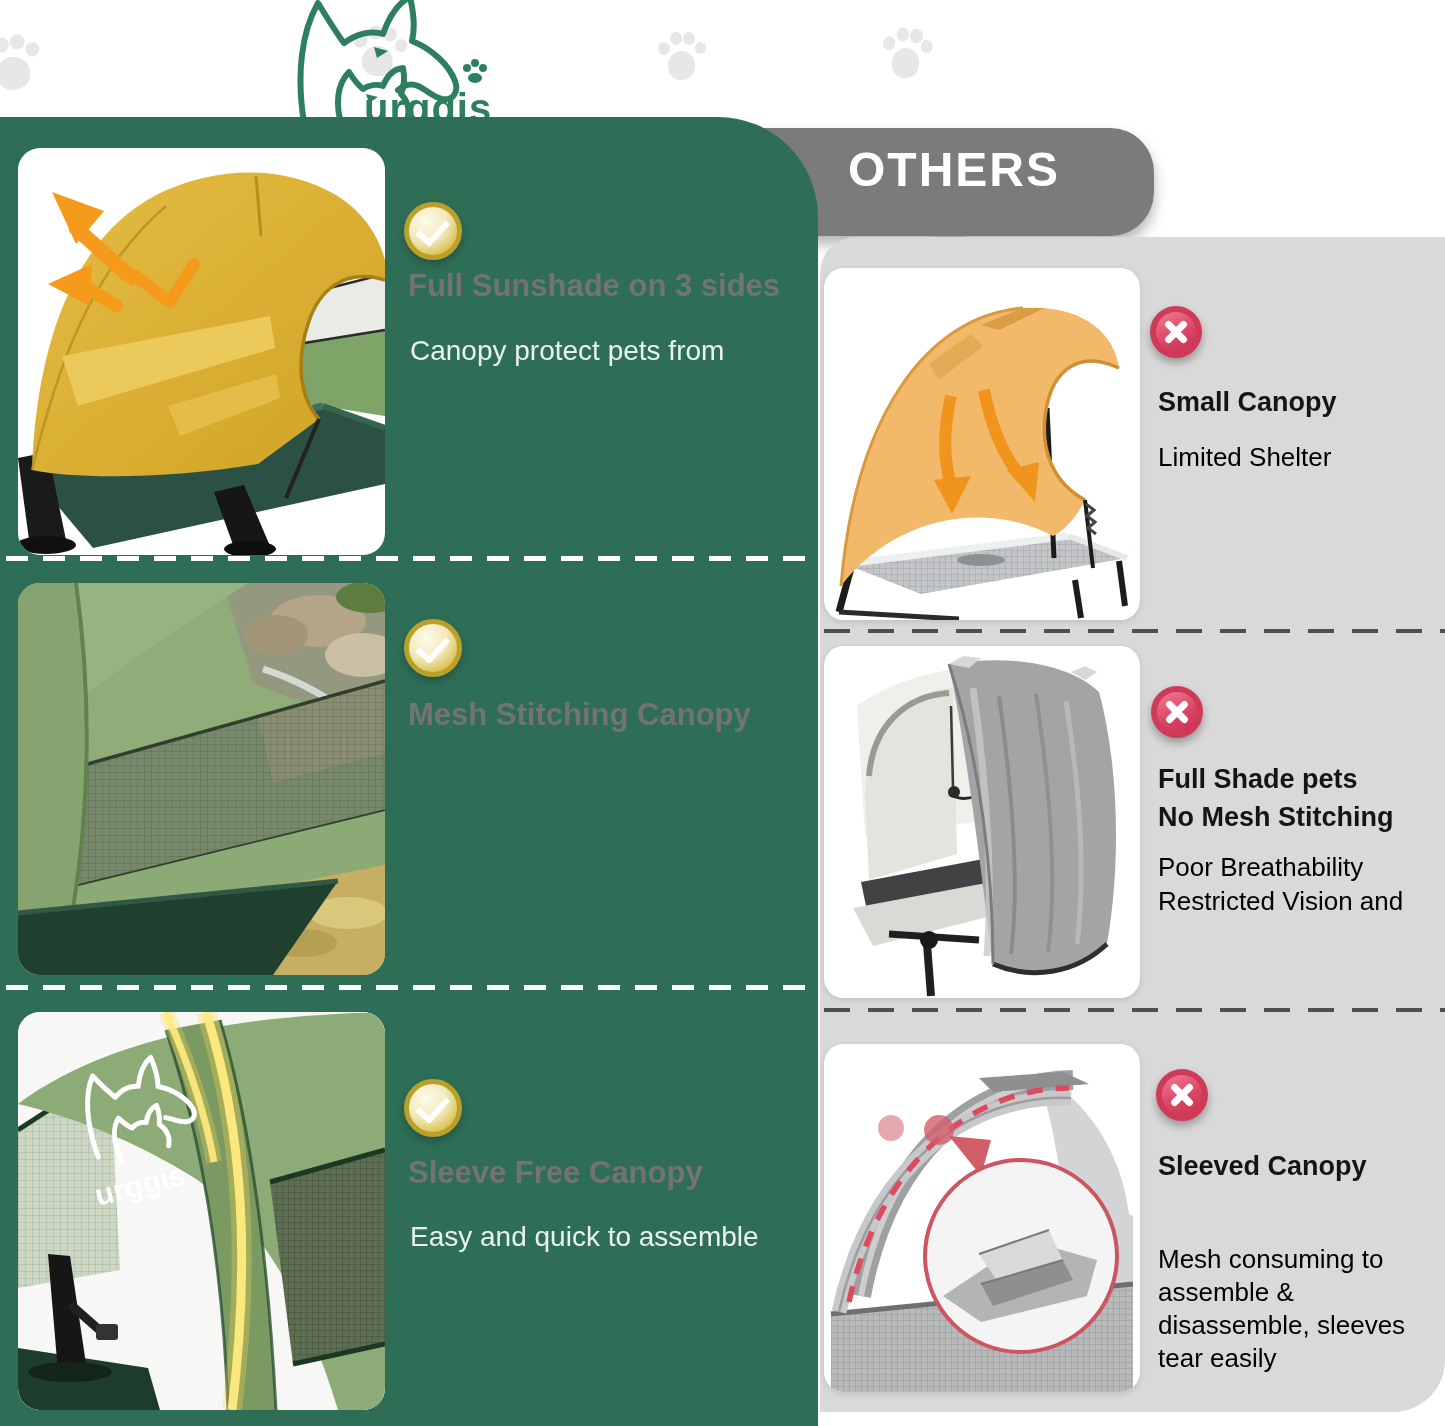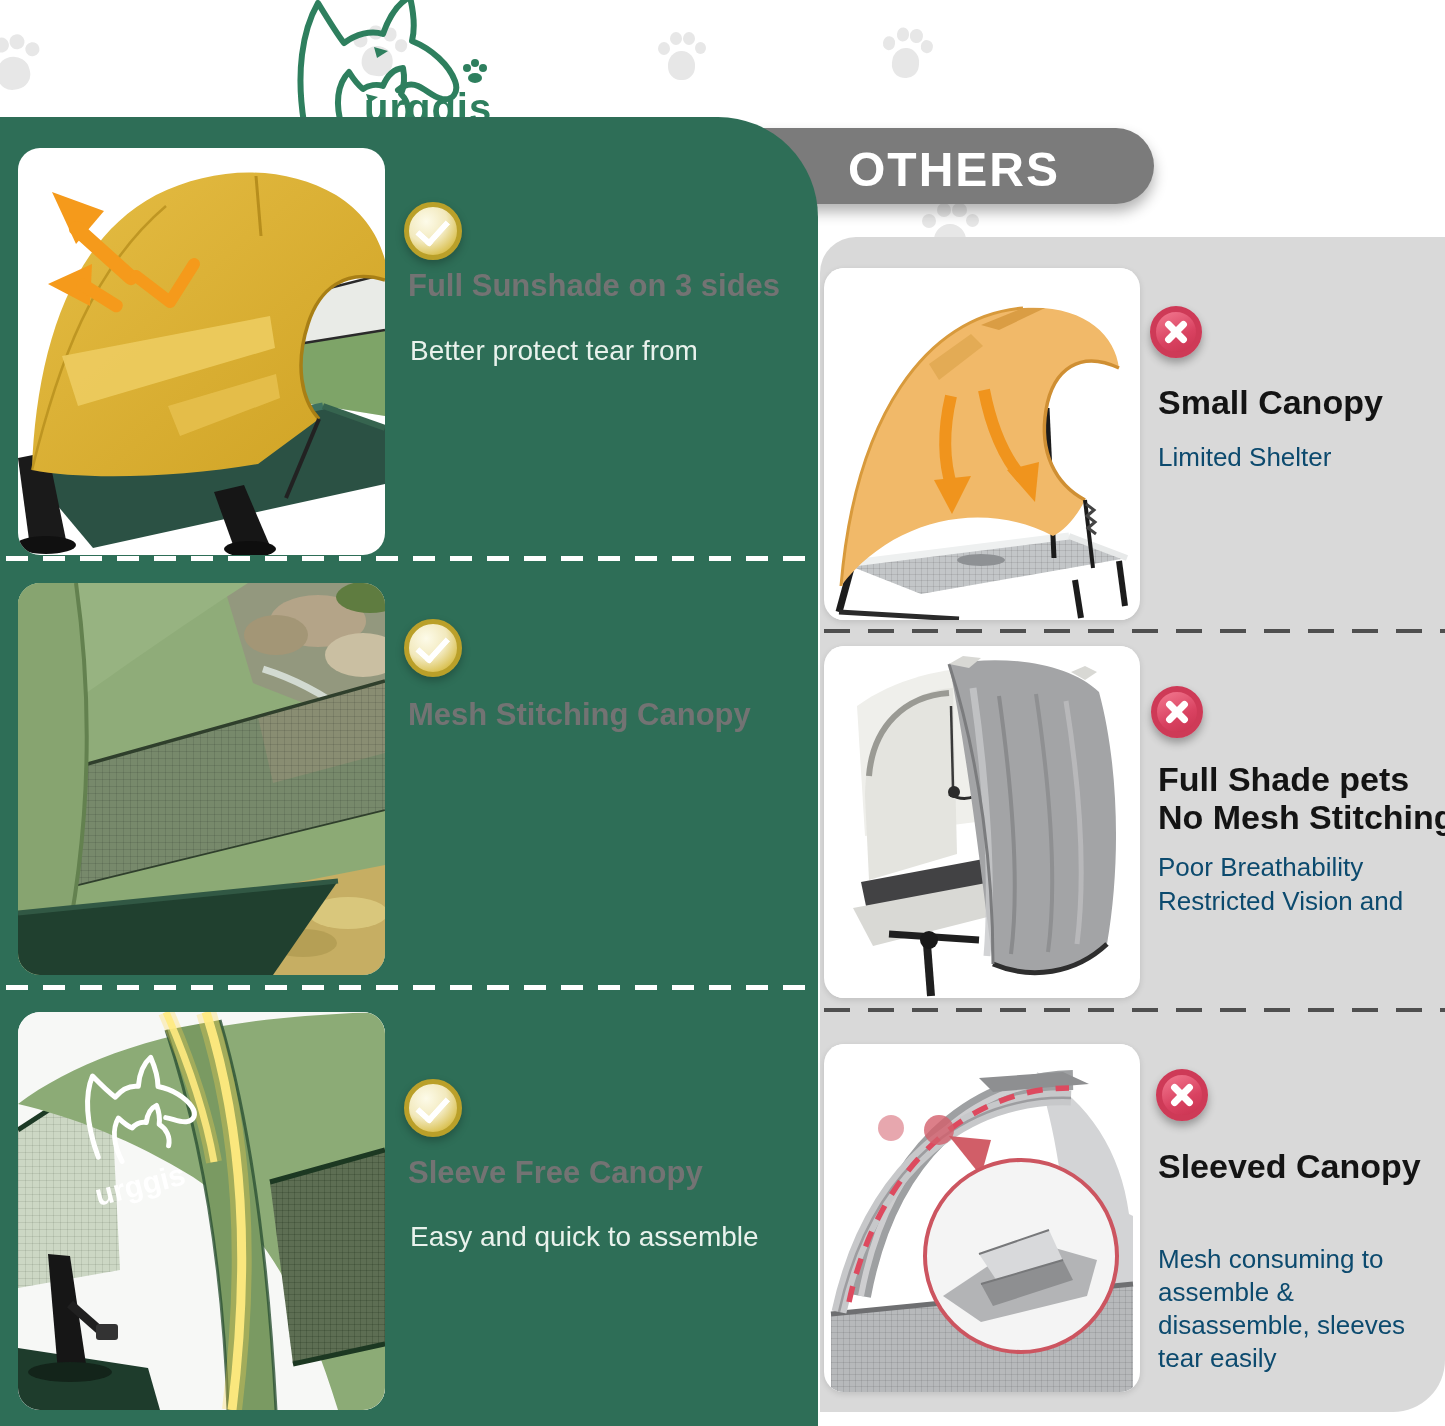--- a/index.html
+++ b/index.html
@@ -12,21 +12,21 @@
   .paw .t1{left:0%;top:20%;width:26%;height:26%;}
   .paw .t2{left:27%;top:0%;width:26%;height:26%;}
   .paw .t3{left:55%;top:0%;width:26%;height:26%;}
   .paw .t4{left:80%;top:20%;width:24%;height:24%;}
   .paw .pad{left:22%;top:38%;width:58%;height:58%;border-radius:50% 50% 46% 46%;}
 
   
   .logo{position:absolute;left:246px;top:-9px;width:270px;height:140px;z-index:1;}
 
   
-  .pill{position:absolute;left:696px;top:128px;width:458px;height:76px;border-radius:44px;
+  .pill{position:absolute;left:696px;top:128px;width:458px;height:108px;border-radius:44px;
         background:#7b7b7b;z-index:2;box-shadow:0 8px 14px rgba(0,0,0,.3);
         color:#fff;font-weight:bold;font-size:48px;letter-spacing:2px;
         text-align:center;line-height:84px;padding-left:58px;box-sizing:border-box;}
   .gray-panel{position:absolute;left:820px;top:237px;width:625px;height:1175px;
         background:#d9d9d9;border-radius:36px 0 52px 0;z-index:2;}
   .green-panel{position:absolute;left:0;top:117px;width:818px;height:1309px;
         background:#2e6e57;border-top-right-radius:100px;z-index:3;}
 
   
   .photo{position:absolute;z-index:4;border-radius:22px;overflow:hidden;background:#fff;}
@@ -50,22 +50,22 @@
         background:linear-gradient(155deg,#ef7189 10%,#d94261 60%,#c93350 100%);
         border:6px solid #ce3a57;box-shadow:0 5px 9px rgba(0,0,0,.3);}
   .xmark::before,.xmark::after{content:"";position:absolute;left:50%;top:50%;width:28px;height:7px;
         background:#fff;border-radius:4px;}
   .xmark::before{transform:translate(-50%,-50%) rotate(45deg);}
   .xmark::after{transform:translate(-50%,-50%) rotate(-45deg);}
 
   
   .lh{position:absolute;z-index:5;color:#737373;font-weight:bold;font-size:31px;white-space:nowrap;}
   .lp{position:absolute;z-index:5;color:#e9f2ec;font-size:28px;line-height:41px;white-space:nowrap;}
-  .rh{position:absolute;z-index:5;color:#141414;font-weight:bold;font-size:34px;line-height:38px;white-space:nowrap;}
-  .rp{position:absolute;z-index:5;color:#0c4a6e;font-size:26px;line-height:34px;white-space:nowrap;}
+  .rh{position:absolute;z-index:5;color:#141414;font-weight:bold;font-size:27px;line-height:38px;white-space:nowrap;}
+  .rp{position:absolute;z-index:5;color:#000000;font-size:26px;line-height:34px;white-space:nowrap;}
   .rp3{line-height:33px;}
 </style>
 </head>
 <body>
 
 <div class="stage">
 
   <div class="paw" style="left:-18px;top:36px;width:58px;height:56px;transform:rotate(-12deg);">
       <div class="t2"></div>
       <div class="t3"></div>
@@ -321,21 +321,21 @@
         <path d="M150,240 L232,216 M148,210 L218,186" stroke="#77787a" stroke-width="2" fill="none"></path>
       </g>
     </svg>
   </div>
 
   <div class="check" style="left:404px;top:202px;">
       <div class="tick"></div>
     </div>
   <div class="lh" style="left:408px;top:268px;">Full Sunshade on 3 sides</div>
   <div class="lp" style="left:410px;top:330px;">
-    <div>Better protect tear from</div>
+    <div>Canopy protect pets from</div>
   </div>
 
   <div class="check" style="left:404px;top:619px;">
       <div class="tick"></div>
     </div>
   <div class="lh" style="left:408px;top:697px;">Mesh Stitching Canopy</div>
 
   <div class="check" style="left:404px;top:1079px;">
       <div class="tick"></div>
     </div>

